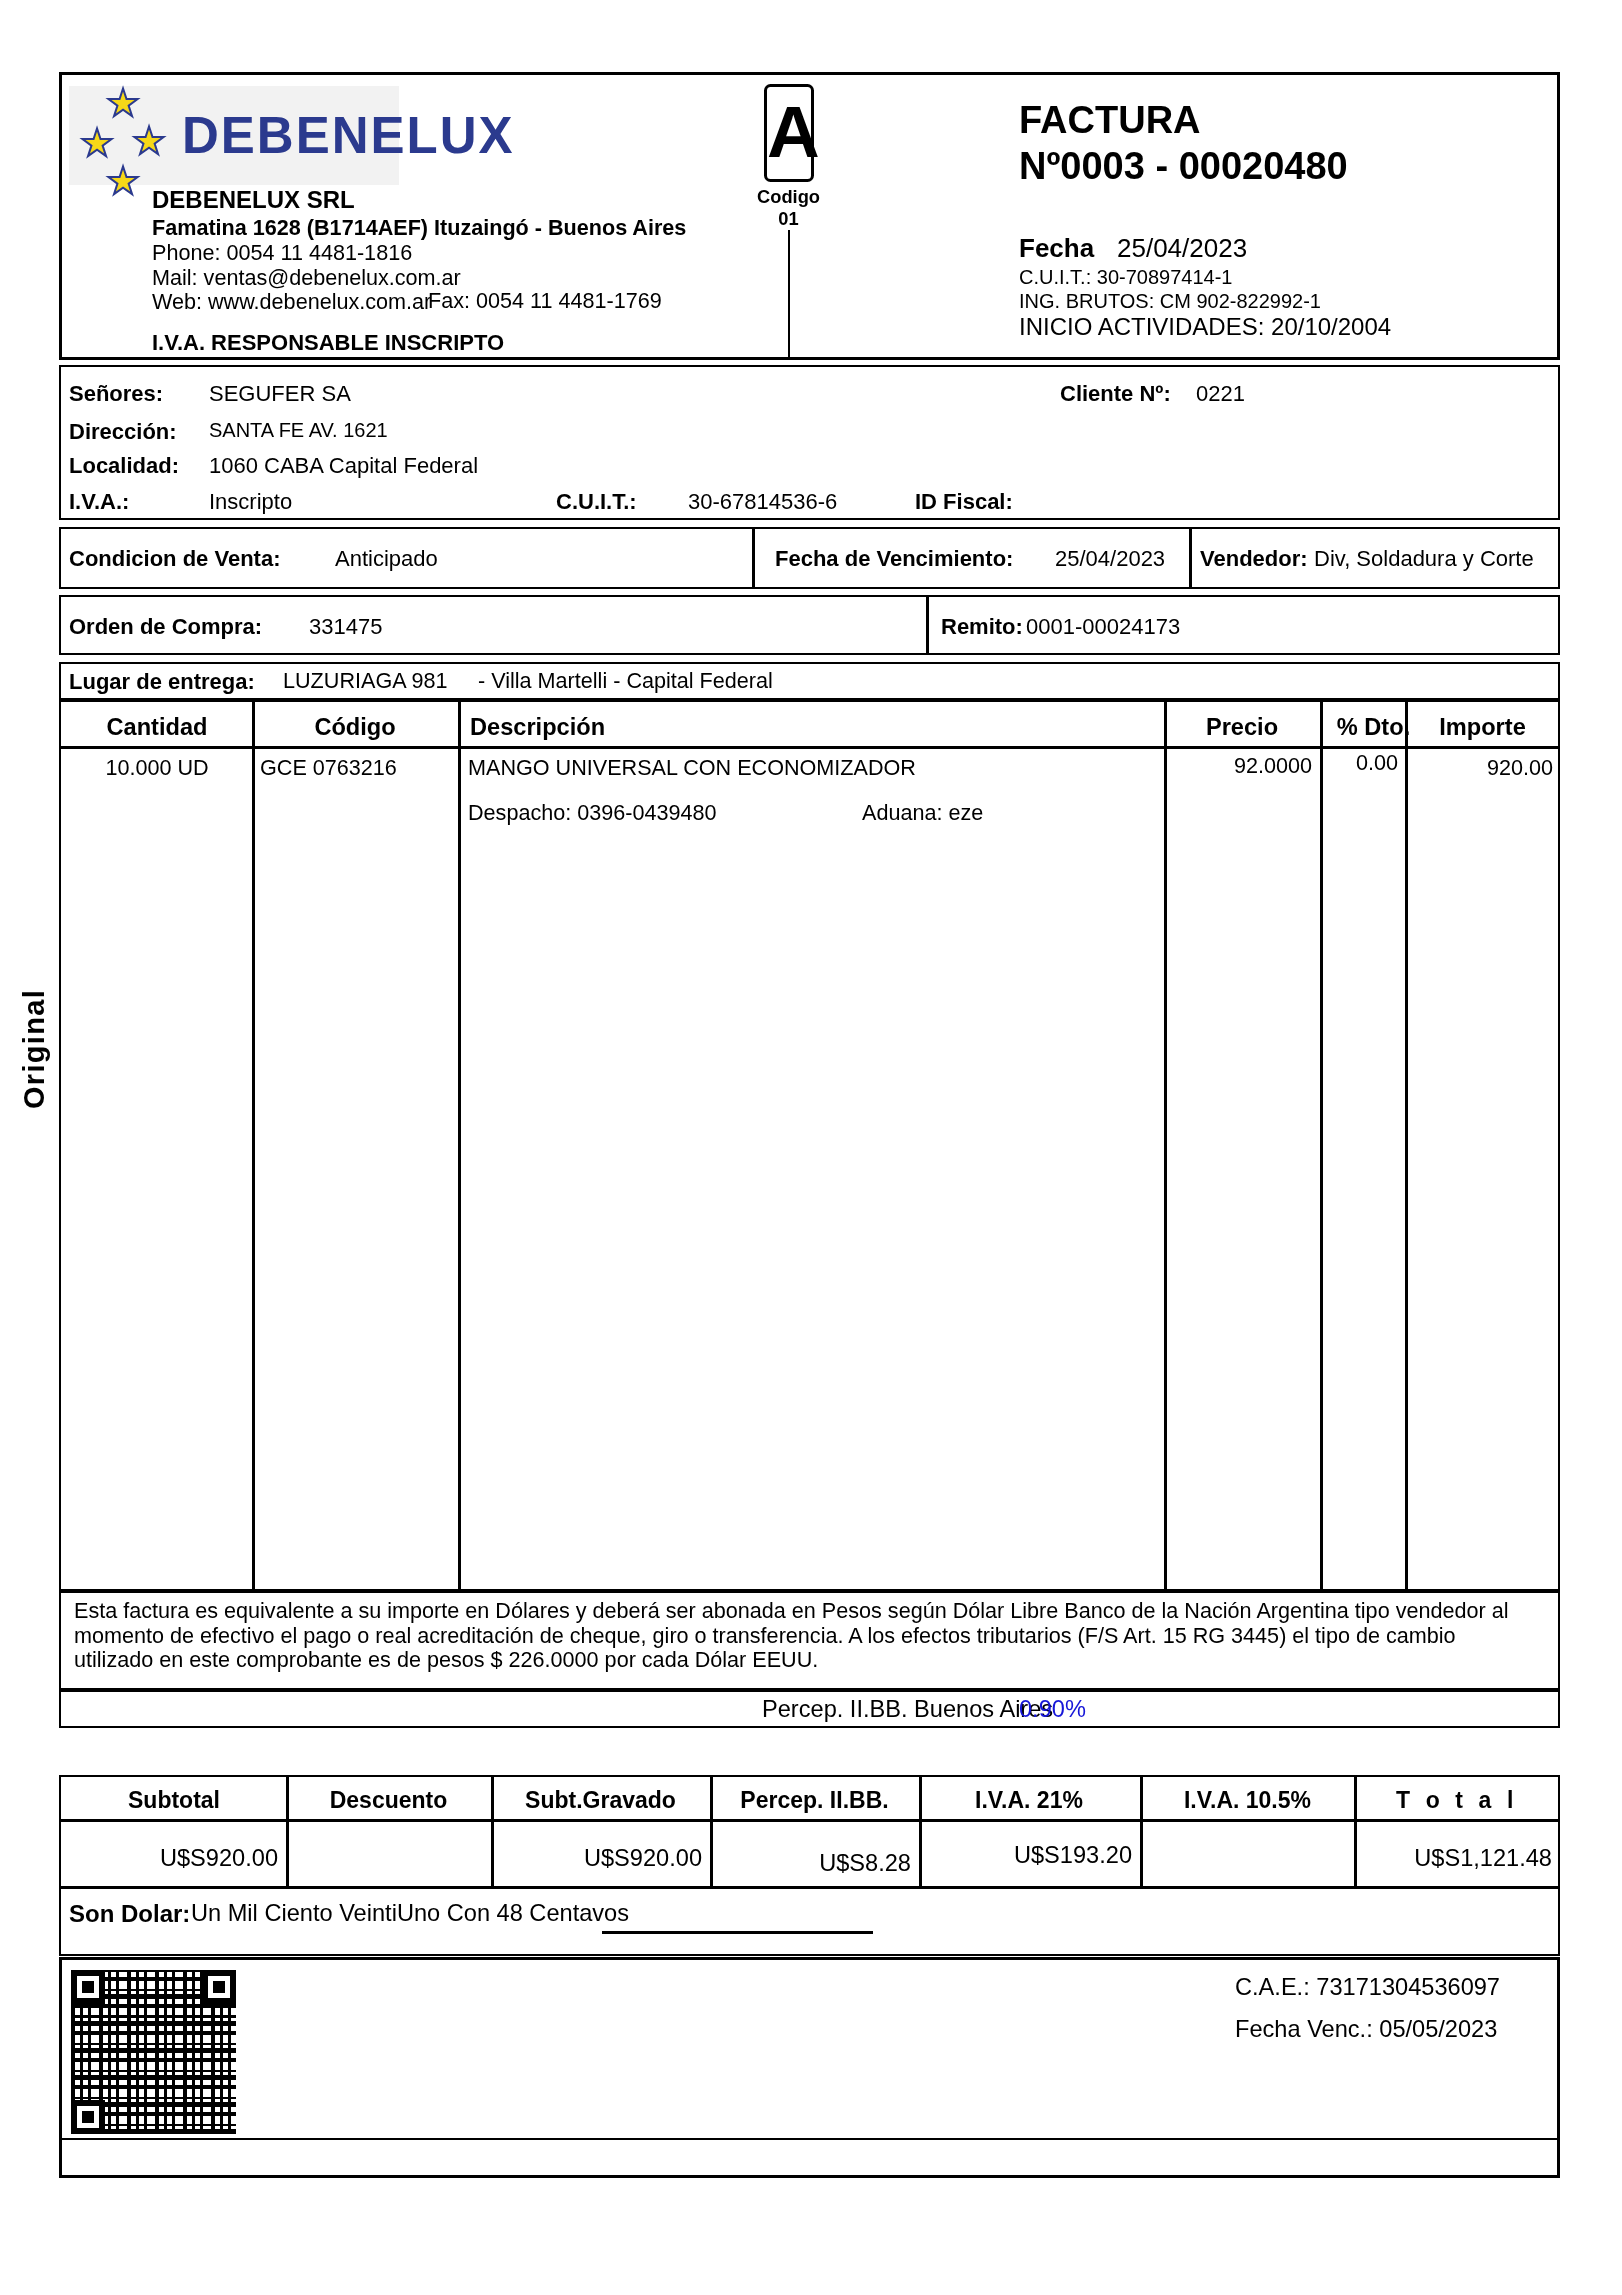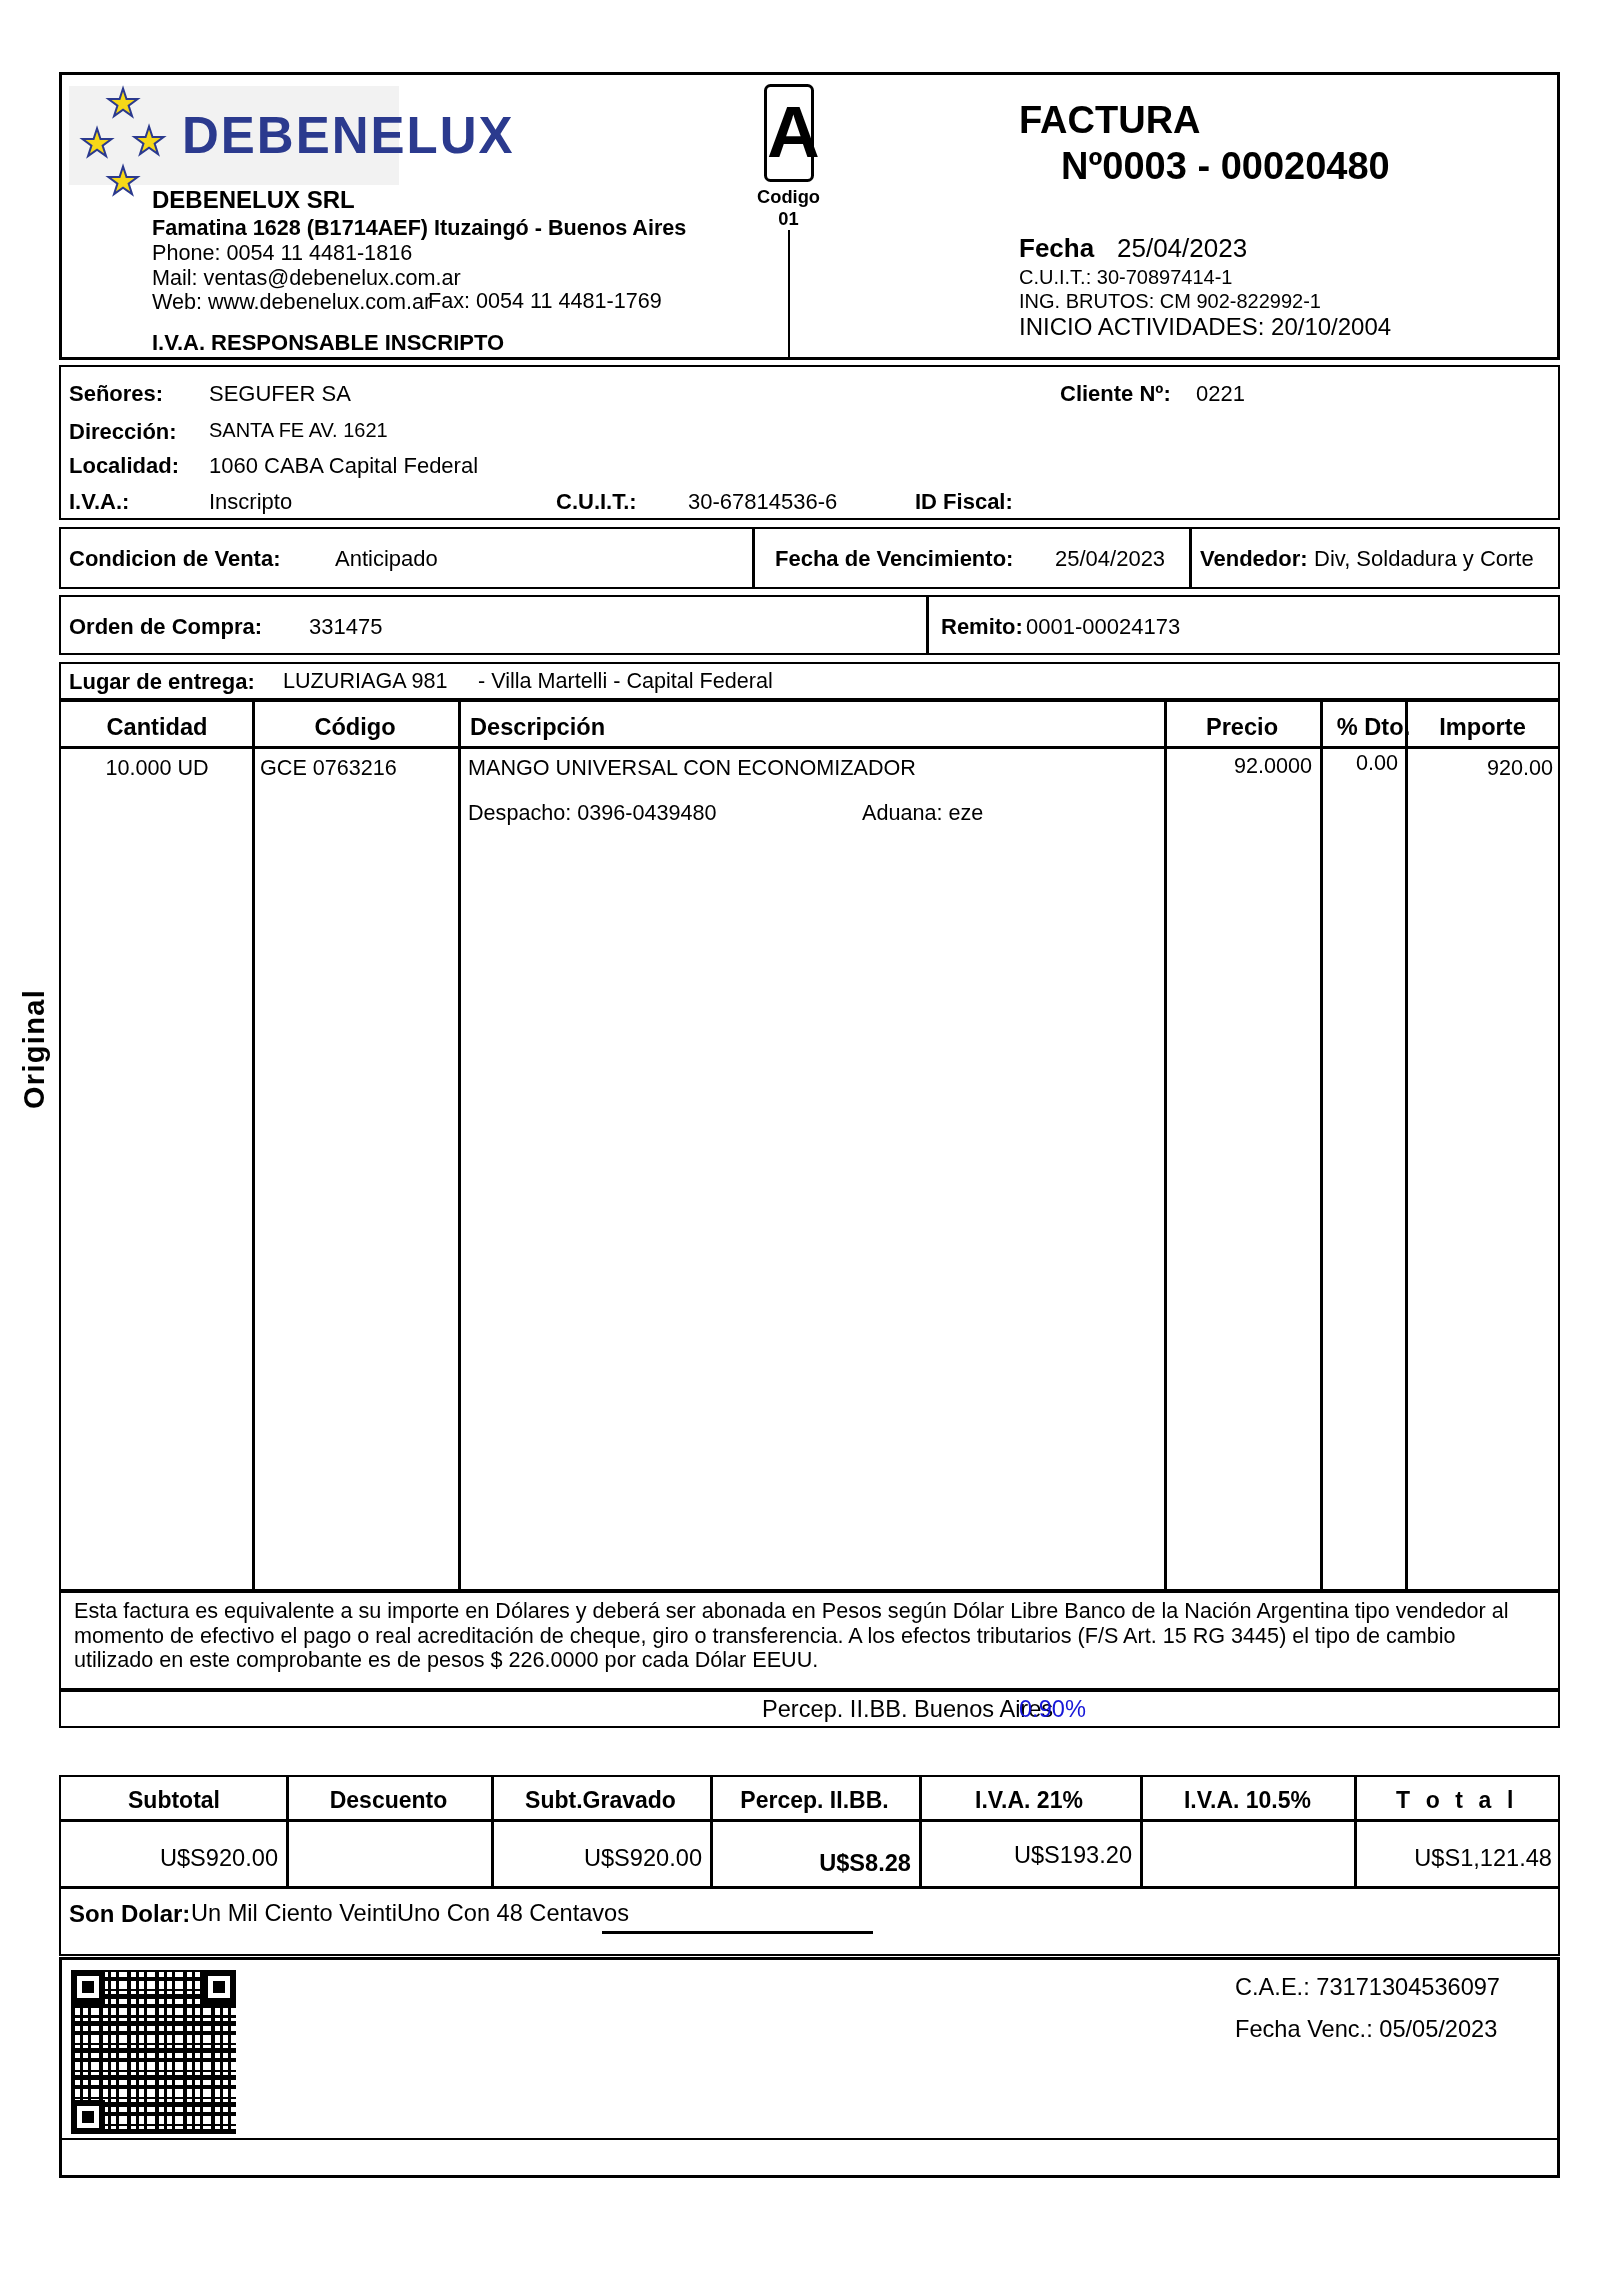--- a/index.html
+++ b/index.html
@@ -65,21 +65,21 @@
   <div class="t" style="left:152px;top:266px;">Mail: ventas@debenelux.com.ar</div>
   <div class="t" style="left:152px;top:290px;">Web: www.debenelux.com.ar</div>
   <div class="t b" style="left:152px;top:330px;font-size:22px;">I.V.A. RESPONSABLE INSCRIPTO</div>
 
   <div class="abox"><span>A</span></div>
   <div class="t b ctr" style="left:752px;top:186px;width:73px;font-size:18.3px;">Codigo</div>
   <div class="t b ctr" style="left:752px;top:208px;width:73px;font-size:18.3px;">01</div>
   <div class="vline" style="left:788px;top:230px;height:130px;width:2px;"></div>
 
   <div class="t big-title" style="left:1019px;top:99px;">FACTURA</div>
-  <div class="t big-title" style="left:1019px;top:145px;margin-left:42px;">Nº0003 - 00020480</div>
+  <div class="t big-title" style="left:1019px;top:145px;">Nº0003 - 00020480</div>
   <div class="t b" style="left:1019px;top:234px;font-size:26px;">Fecha</div>
   <div class="t" style="left:1117px;top:234px;font-size:26px;">25/04/2023</div>
   <div class="t" style="left:1019px;top:266px;font-size:20px;">C.U.I.T.: 30-70897414-1</div>
   <div class="t" style="left:1019px;top:290px;font-size:20px;">ING. BRUTOS: CM 902-822992-1</div>
   <div class="t" style="left:1019px;top:313px;font-size:24px;">INICIO ACTIVIDADES: 20/10/2004</div>
 
   <div class="box" style="left:59px;top:365px;width:1501px;height:155px;"></div>
   <div class="t b" style="left:69px;top:381px;font-size:22px;">Señores:</div>
   <div class="t" style="left:209px;top:381px;font-size:22px;">SEGUFER SA</div>
   <div class="t b" style="left:1060px;top:381px;font-size:22px;">Cliente Nº:</div>
@@ -164,21 +164,21 @@
   <div class="t b ctr" style="left:286px;top:1787px;width:205px;font-size:23px;">Descuento</div>
   <div class="t b ctr" style="left:491px;top:1787px;width:219px;font-size:23px;">Subt.Gravado</div>
   <div class="t b ctr" style="left:710px;top:1787px;width:209px;font-size:23px;">Percep. II.BB.</div>
   <div class="t b ctr" style="left:919px;top:1787px;width:220px;font-size:23px;">I.V.A.  21%</div>
   <div class="t b ctr" style="left:1140px;top:1787px;width:215px;font-size:23px;">I.V.A. 10.5%</div>
   <div class="t b ctr totlabel" style="left:1354px;top:1787px;width:206px;font-size:23px;">T o t a l</div>
 
   <div class="t rgt" style="left:62px;top:1845px;width:216px;font-size:23.6px;">U$S920.00</div>
   <div class="t rgt" style="left:286px;top:1845px;width:196px;font-size:23.6px;"></div>
   <div class="t rgt" style="left:491px;top:1845px;width:211px;font-size:23.6px;">U$S920.00</div>
-  <div class="t rgt" style="left:710px;top:1850px;width:201px;font-size:23.6px;font-weight:bold;">U$S8.28</div>
+  <div class="t rgt" style="left:710px;top:1850px;width:201px;font-size:23.6px;">U$S8.28</div>
   <div class="t rgt" style="left:919px;top:1842px;width:213px;font-size:23.6px;">U$S193.20</div>
   <div class="t rgt" style="left:1140px;top:1845px;width:206px;font-size:23.6px;"></div>
   <div class="t rgt" style="left:1354px;top:1845px;width:198px;font-size:23.6px;">U$S1,121.48</div>
 
   <div class="box" style="left:59px;top:1887px;width:1501px;height:69px;"></div>
   <div class="t b" style="left:69px;top:1900px;font-size:24px;">Son Dolar:</div>
   <div class="t" style="left:191px;top:1900px;font-size:23.6px;">Un Mil Ciento VeintiUno Con 48 Centavos</div>
   <div class="hline" style="left:602px;top:1931px;width:271px;"></div>
 
   <div class="box" style="left:59px;top:1957px;width:1501px;height:221px;border-width:3.3px;"></div>

